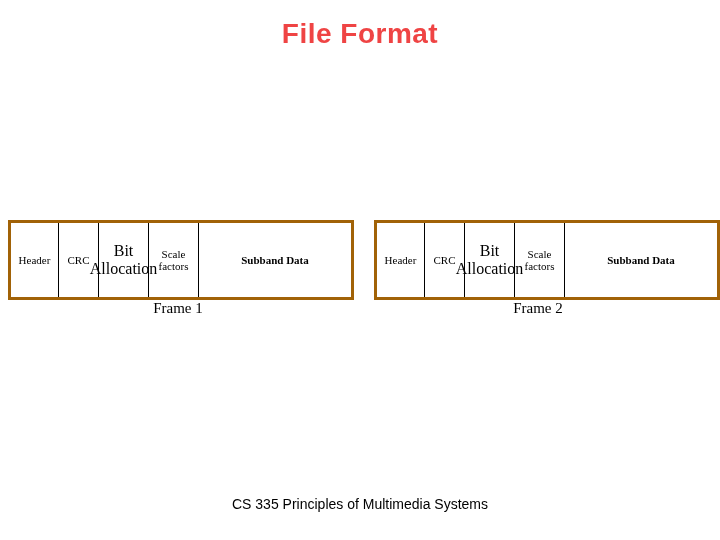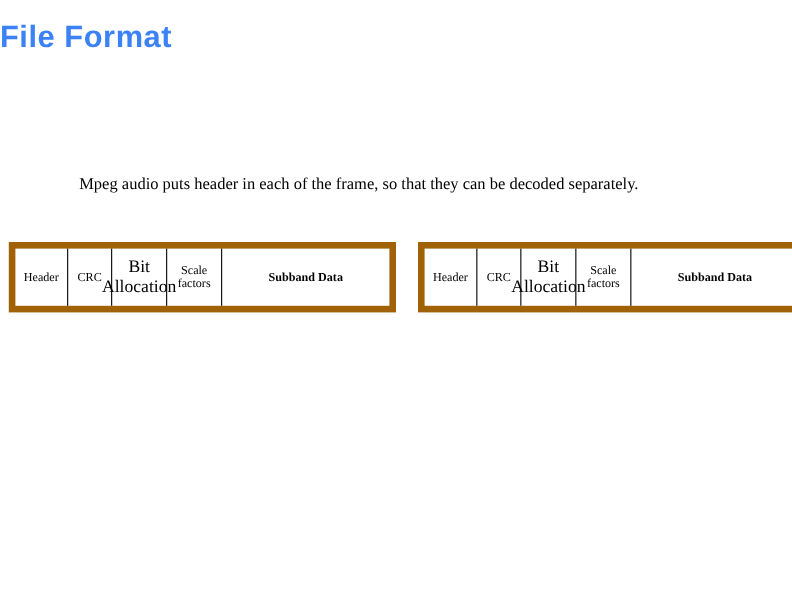--- a/index.html
+++ b/index.html
@@ -3,44 +3,45 @@
 <meta charset="utf-8">
 <style>
   * { box-sizing: border-box; margin: 0; padding: 0; }
   html, body { width: 720px; height: 540px; background: #fff; font-family: "Times New Roman", Times, serif; }
   .slide { position: relative; width: 720px; height: 540px; }
   .title {
     position: absolute;
     top: 18px;
     left: 0;
     width: 100%;
+    text-align: center;
     font-family: Arial, Helvetica, sans-serif;
     font-weight: 900;
     font-size: 28px;
-    color: #3b82f6;
+    color: #ef4444;
     letter-spacing: 0.5px;
   }
   .desc {
     position: absolute;
     top: 160px;
     left: 72px;
     font-size: 15px;
     color: #000;
   }
   .frames {
     position: absolute;
     top: 220px;
     left: 8px;
     display: flex;
     gap: 20px;
   }
   .frame {
     display: flex;
-    border: 6px solid #a16207;
-    height: 64px;
+    border: 3px solid #a16207;
+    height: 80px;
   }
   .cell {
     border-right: 1px solid #000;
     display: flex;
     align-items: center;
     justify-content: center;
     text-align: center;
     font-size: 11px;
     line-height: 1.1;
     padding: 0 2px;
@@ -76,34 +77,39 @@
     color: #000;
   }
 </style>
 </head>
 <body>
 
 <div class="slide">
 
   <div class="title">File Format</div>
 
-  <div class="desc">Mpeg audio puts header in each of the frame, so that they can be decoded separately.</div>
 
   <div class="frames">
     <div class="frame">
       <div class="cell c-header">Header</div>
       <div class="cell c-crc">CRC</div>
       <div class="cell c-bitalloc">Bit Allocation</div>
       <div class="cell c-scale">Scale factors</div>
       <div class="cell c-subband">Subband Data</div>
     </div>
     <div class="frame">
       <div class="cell c-header">Header</div>
       <div class="cell c-crc">CRC</div>
       <div class="cell c-bitalloc">Bit Allocation</div>
       <div class="cell c-scale">Scale factors</div>
       <div class="cell c-subband">Subband Data</div>
     </div>
   </div>
 
+  <div class="frame-labels">
+    <div class="flabel f1">Frame 1</div>
+    <div class="flabel gap"></div>
+    <div class="flabel f2">Frame 2</div>
+  </div>
 
+  <div class="footer">CS 335 Principles of Multimedia Systems</div>
 
 </div>
 
 </body></html>

